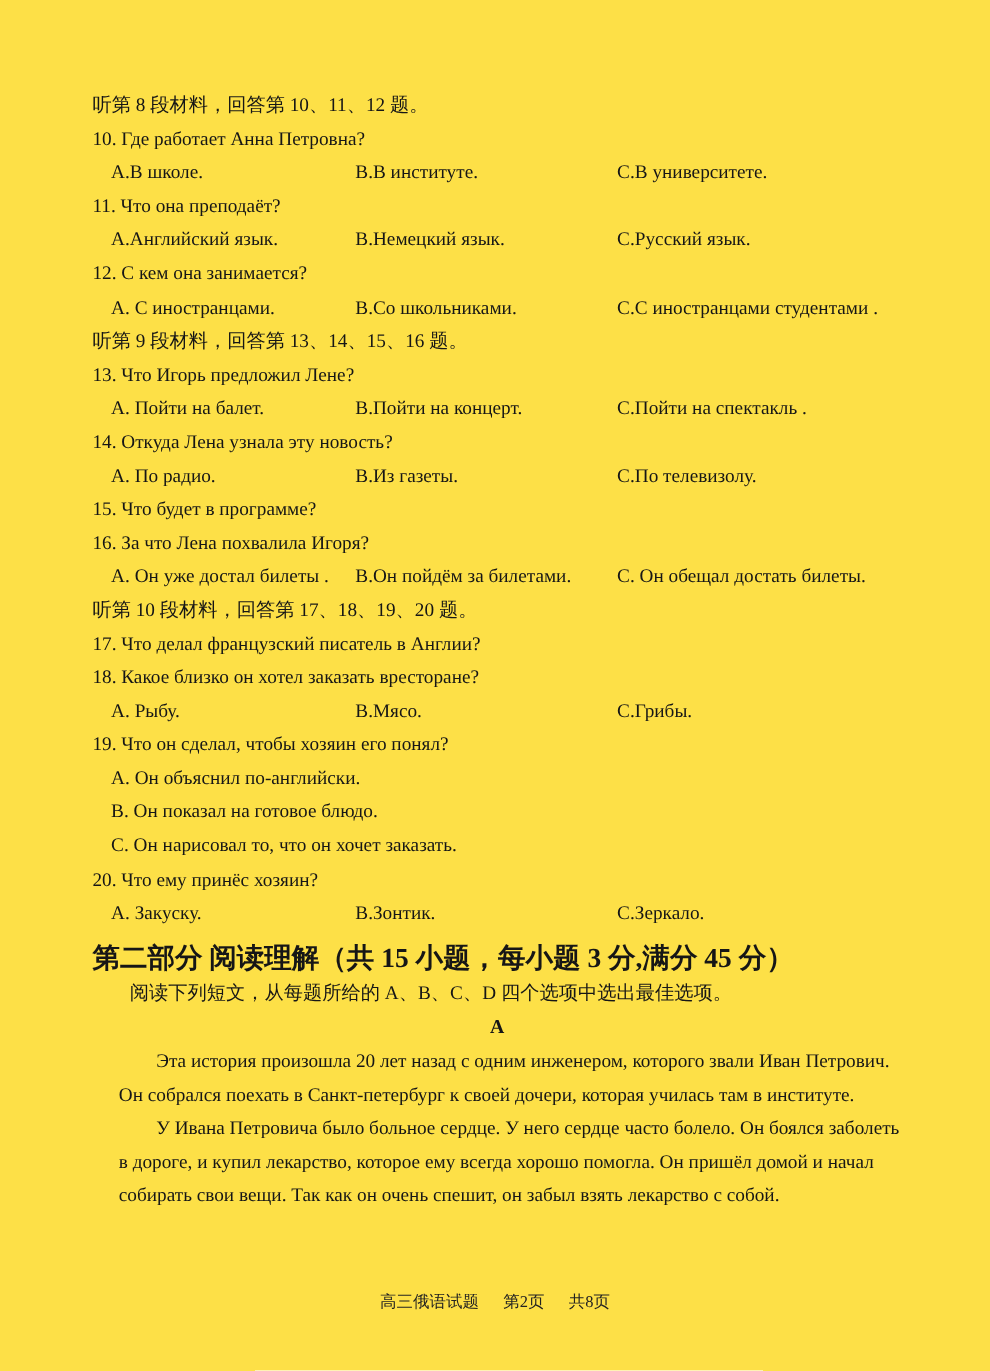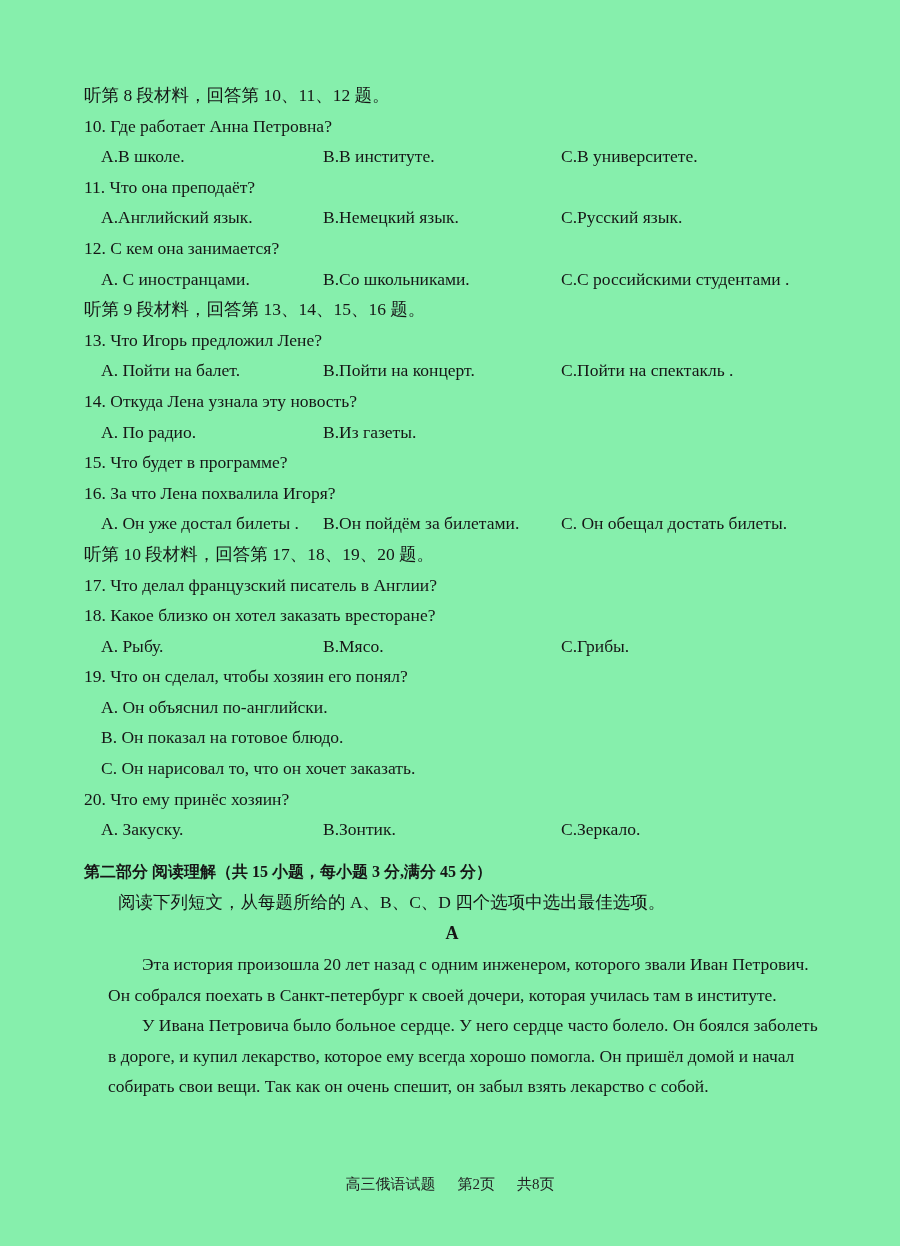--- a/index.html
+++ b/index.html
@@ -1,20 +1,20 @@
 <!DOCTYPE html>
 <html><head>
 <meta charset="utf-8">
 <style>
   html, body { margin: 0; padding: 0; background: #ffffff; }
   .page {
     position: relative;
     width: 900px;
     height: 1246px;
-    background: #86efac;
+    background: #fde047;
     color: #161616;
     font-family: "Liberation Serif", "DejaVu Serif", serif;
     overflow: hidden;
   }
   .content {
     position: absolute;
     top: 80px;
     left: 84px;
     right: 80px;
   }
@@ -34,21 +34,21 @@
     font-size: 17.5px;
     line-height: 30.6px;
     white-space: nowrap;
   }
   .opt-stacked {
     padding-left: 17px;
   }
   .part2-heading {
     margin-top: 12px;
     font-weight: bold;
-    font-size: 16px;
+    font-size: 25px;
     line-height: 30.6px;
     white-space: nowrap;
   }
   .intro {
     font-size: 17.5px;
     line-height: 31px;
     text-indent: 34px;
     white-space: nowrap;
   }
   .passage-label {
@@ -92,33 +92,34 @@
         <div class="line question">11. Что она преподаёт?</div>
         <div class="opt-row">
           <span class="opt">А.Английский язык.</span>
           <span class="opt">В.Немецкий язык.</span>
           <span class="opt">С.Русский язык.</span>
         </div>
         <div class="line question">12. С кем она занимается?</div>
         <div class="opt-row">
           <span class="opt">А. С иностранцами.</span>
           <span class="opt">В.Со школьниками.</span>
-          <span class="opt">С.С российскими студентами .</span>
+          <span class="opt">С.С иностранцами студентами .</span>
         </div>
         <div class="line instruction">听第 9 段材料，回答第 13、14、15、16 题。</div>
         <div class="line question">13. Что Игорь предложил Лене?</div>
         <div class="opt-row">
           <span class="opt">А. Пойти на балет.</span>
           <span class="opt">В.Пойти на концерт.</span>
           <span class="opt">С.Пойти на спектакль .</span>
         </div>
         <div class="line question">14. Откуда Лена узнала эту новость?</div>
         <div class="opt-row">
           <span class="opt">А. По радио.</span>
           <span class="opt">В.Из газеты.</span>
+          <span class="opt">С.По телевизолу.</span>
         </div>
         <div class="line question">15. Что будет в программе?</div>
         <div class="line question">16. За что Лена похвалила Игоря?</div>
         <div class="opt-row">
           <span class="opt">А. Он уже достал билеты .</span>
           <span class="opt">В.Он пойдём за билетами.</span>
           <span class="opt">С. Он обещал достать билеты.</span>
         </div>
         <div class="line instruction">听第 10 段材料，回答第 17、18、19、20 题。</div>
         <div class="line question">17. Что делал французский писатель в Англии?</div>

